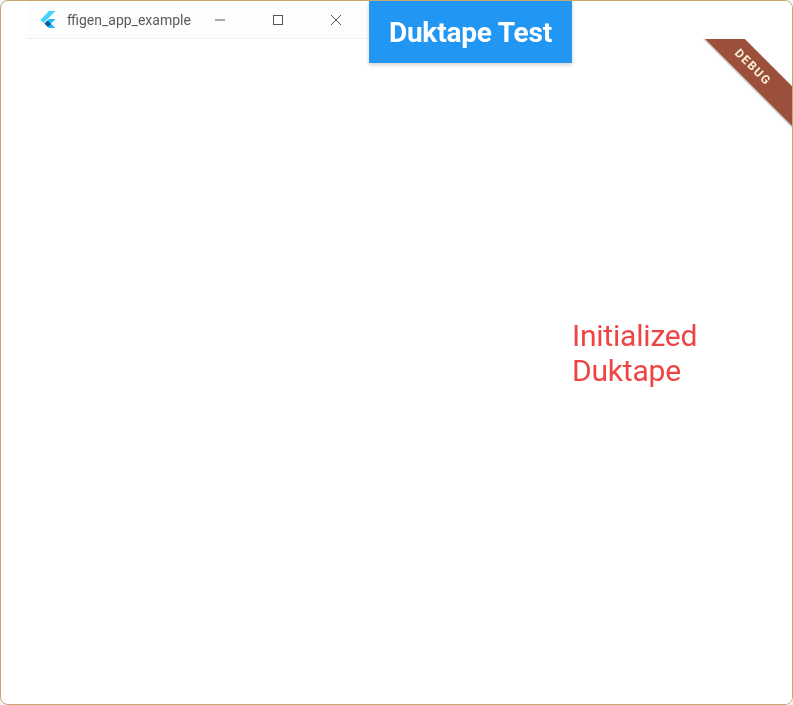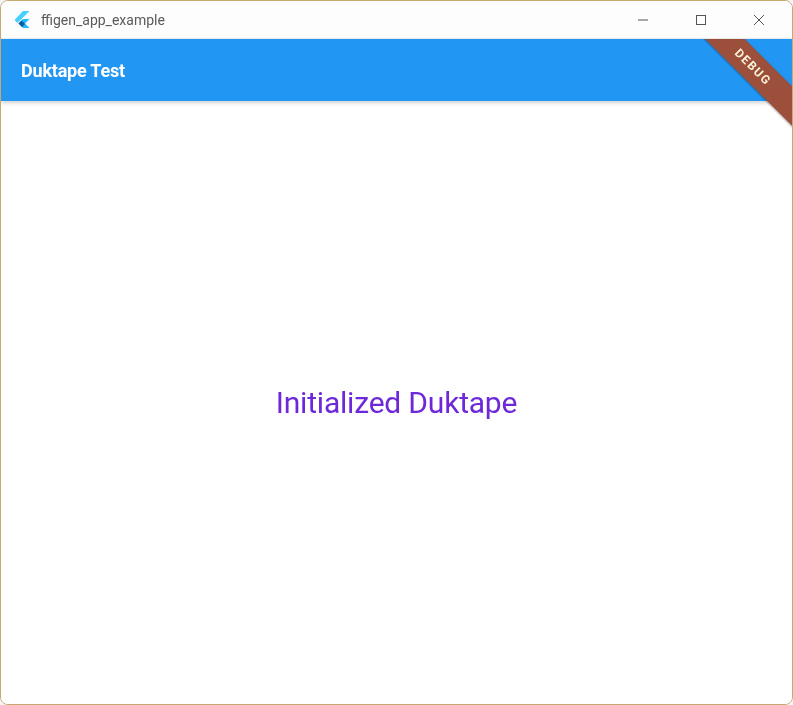--- a/index.html
+++ b/index.html
@@ -17,22 +17,23 @@
     }
     
     .window {
       width: 793px;
       height: 705px;
       background: #ffffff;
       border: 1px solid #c7a96f;
       border-radius: 8px;
       overflow: hidden;
       display: flex;
-      flex-direction: column;
+      flex-direction: row;
       position: relative;
+      padding-left: 26px;
     }
     
     .titlebar {
       height: 38px;
       background: #fdfdfd;
       display: flex;
       align-items: center;
       padding: 0 4px 0 12px;
       border-bottom: 1px solid #eee;
     }
@@ -76,21 +77,21 @@
       background: #2196f3;
       display: flex;
       align-items: center;
       padding: 0 20px;
       box-shadow: 0 2px 4px rgba(0,0,0,0.18);
       position: relative;
     }
     
     .appbar-title {
       color: #ffffff;
-      font-size: 18px;
+      font-size: 28px;
       font-weight: 700;
       letter-spacing: -0.2px;
     }
     
     .debug-banner {
       position: absolute;
       top: 38px;
       right: 0;
       width: 110px;
       height: 110px;
@@ -122,21 +123,21 @@
       flex-direction: column;
       align-items: center;
       justify-content: center;
       gap: 18px;
       background: #ffffff;
     }
     
     .status-text {
       font-size: 30px;
       font-weight: 400;
-      color: #6d28d9;
+      color: #ef4444;
       letter-spacing: -0.2px;
     }
     
     .run-button {
       background: #2196f3;
       color: #ffffff;
       border: none;
       padding: 10px 22px;
       font-size: 18px;
       font-weight: 600;

